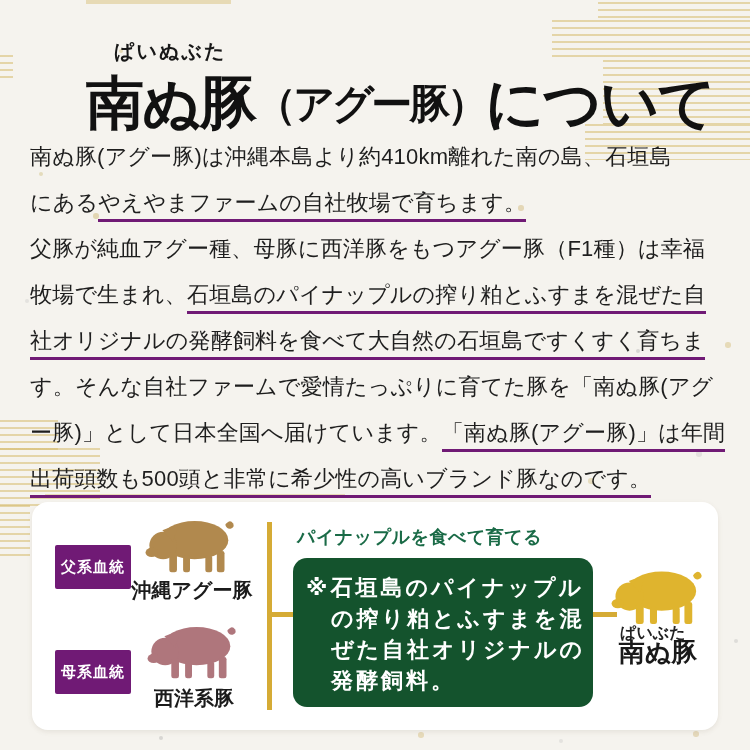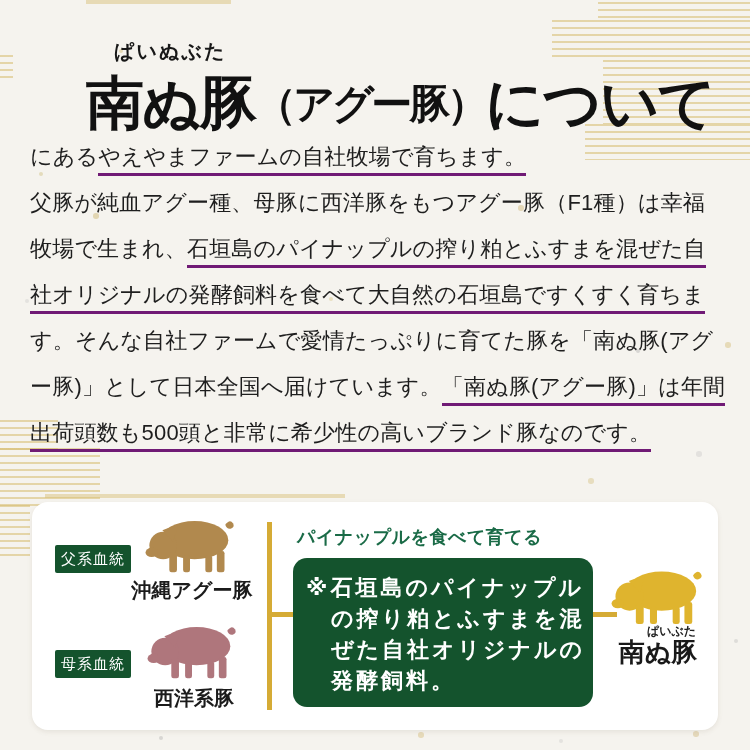--- a/index.html
+++ b/index.html
@@ -51,22 +51,22 @@
   }
   .ul { border-bottom:3px solid #701a75; padding-bottom:4px; }
   .ul:empty { border-bottom:none; padding-bottom:0; }
   
   .panel {
     position:absolute; left:32px; top:502px; width:686px; height:228px;
     background:#ffffff; border-radius:16px;
     box-shadow:0 2px 5px rgba(120,110,80,.12);
   }
   .badge {
-    position:absolute; width:76px; height:28px; background:#14532d;
-    color:#fff; font-size:15px; font-weight:400; letter-spacing:1px;
+    position:absolute; width:76px; height:44px; background:#701a75;
+    color:#fff; font-size:15px; font-weight:700; letter-spacing:1px;
     display:flex; align-items:center; justify-content:center; border-radius:2px;
   }
   .badge-father { left:23px; top:43px; }
   .badge-mother { left:23px; top:148px; }
   .pig { position:absolute; }
   .pig-father { left:112px; top:12px; width:92px; height:60px; }
   .pig-mother { left:114px; top:118px; width:92px; height:60px; }
   .pig-result { left:578px; top:62px; width:94px; height:62px; }
   .pig-label {
     position:absolute; font-size:20px; font-weight:700; color:#1b1b1b;
@@ -85,22 +85,22 @@
     position:absolute; left:261px; top:56px; width:300px; height:149px;
     background:#14532d; border-radius:14px; padding:14px 10px 0 13px;
   }
   .feed-line {
     font-size:22px; font-weight:700; color:#ffffff; letter-spacing:3px;
     line-height:31px; white-space:nowrap;
   }
   .feed-line.indent { padding-left:25px; }
   .result-furigana {
     position:absolute; left:578px; top:121px; width:96px;
-    display:flex; justify-content:flex-end; padding:0 10px;
-    font-size:12px; font-weight:700; color:#222;
+    display:flex; justify-content:flex-start; padding:0 10px;
+    font-size:16px; font-weight:700; color:#222;
   }
   .result-label {
     position:absolute; left:578px; top:133px; width:96px; text-align:center;
     font-family:"DejaVu Serif","Liberation Serif",serif;
     font-size:26px; font-weight:700; color:#191919; letter-spacing:0;
   }
   .svgdefs { position:absolute; width:0; height:0; }
 </style>
 </head>
 <body>
@@ -134,20 +134,21 @@
   <div class="thinline" style="left:86px;top:0;width:145px;height:4px;"></div>
   <div class="thinline" style="left:45px;top:494px;width:300px;height:4px;"></div>
   <div class="flecks"></div>
 
   <div class="title-block">
     <div class="title-furigana">ぱいぬぶた</div>
     <div class="title-row"><span>南ぬ豚</span><span class="title-paren">（アグー豚）</span><span>について</span></div>
   </div>
 
   <div class="paragraph">
+    <div class="pline"><span>南ぬ豚(アグー豚)は沖縄本島より約410km離れた南の島、石垣島</span><span class="ul"></span></div>
     <div class="pline"><span>にある</span><span class="ul">やえやまファームの自社牧場で育ちます。</span></div>
     <div class="pline"><span>父豚が純血アグー種、母豚に西洋豚をもつアグー豚（F1種）は幸福</span><span class="ul"></span></div>
     <div class="pline"><span>牧場で生まれ、</span><span class="ul">石垣島のパイナップルの搾り粕とふすまを混ぜた自</span></div>
     <div class="pline"><span></span><span class="ul">社オリジナルの発酵飼料を食べて大自然の石垣島ですくすく育ちま</span></div>
     <div class="pline"><span>す。そんな自社ファームで愛情たっぷりに育てた豚を「南ぬ豚(アグ</span><span class="ul"></span></div>
     <div class="pline"><span>ー豚)」として日本全国へ届けています。</span><span class="ul">「南ぬ豚(アグー豚)」は年間</span></div>
     <div class="pline"><span></span><span class="ul">出荷頭数も500頭と非常に希少性の高いブランド豚なのです。</span></div>
   </div>
 
   <div class="panel">

